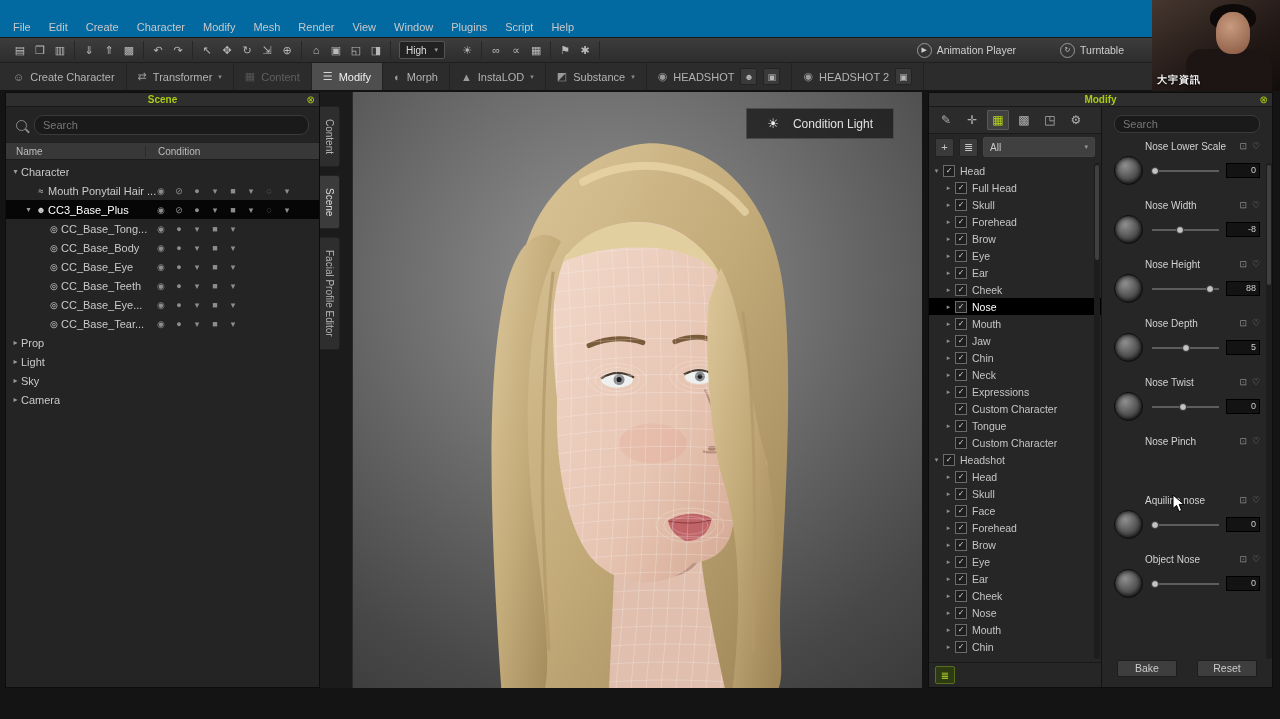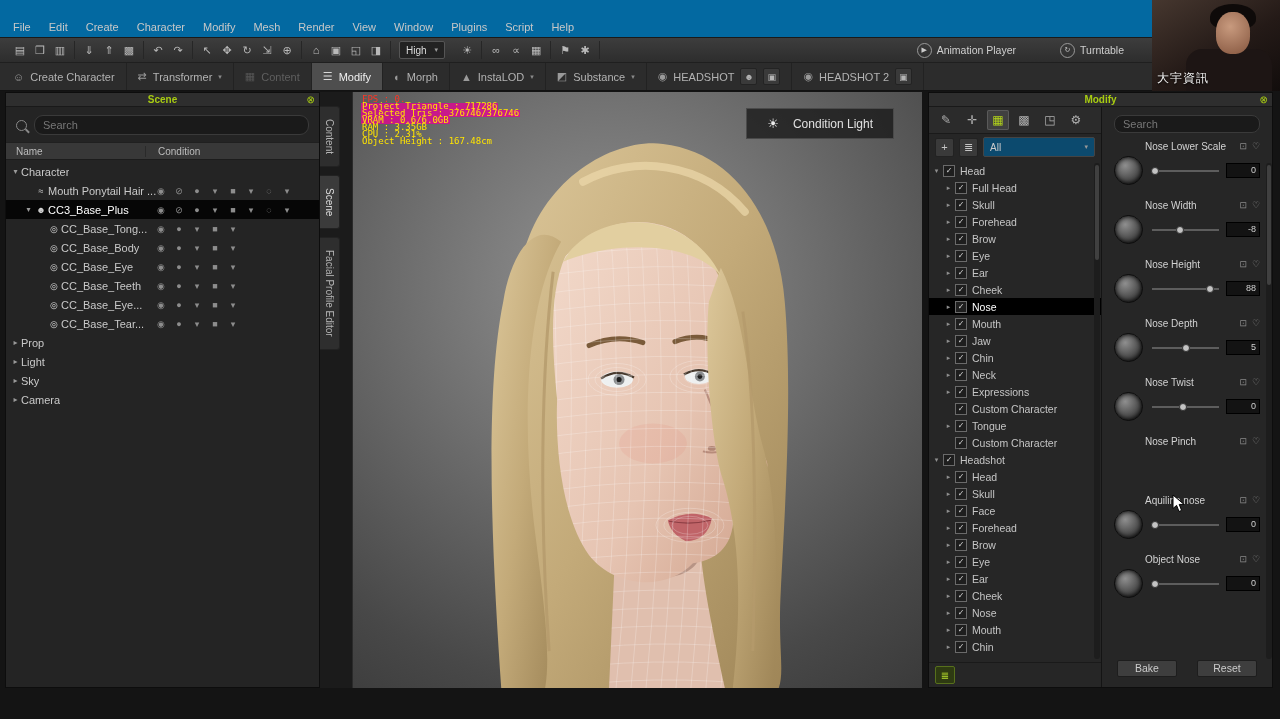--- a/index.html
+++ b/index.html
@@ -71,21 +71,21 @@
 
   
   .modify-panel{position:absolute;left:928px;top:1px;width:345px;height:596px;background:#262626;border:1px solid #0d0d0d;box-sizing:border-box;display:flex;flex-direction:column;}
   .modify-body{flex:1;display:flex;min-height:0;}
   .mp-left{width:173px;border-right:1px solid #141414;position:relative;display:flex;flex-direction:column;box-sizing:border-box;}
   .mp-tabs{height:26px;display:flex;align-items:center;gap:4px;padding:0 6px;background:#2b2b2b;border-bottom:1px solid #1a1a1a;flex:none;}
   .mp-tab{width:22px;height:20px;display:flex;align-items:center;justify-content:center;color:#b0b0b0;font-size:12px;border-radius:2px;cursor:pointer;}
   .mp-tab.active{background:#404040;color:#b3d41a;box-shadow:inset 0 0 0 1px #5a5a5a;}
   .mp-filter{height:26px;display:flex;align-items:center;gap:5px;padding:0 6px;flex:none;}
   .sqbtn{width:17px;height:17px;background:#3a3a3a;border:1px solid #222;color:#c5c5c5;font-size:11px;display:flex;align-items:center;justify-content:center;border-radius:2px;cursor:pointer;}
-  .allsel{flex:1;height:18px;background:#0c4a6e;border:1px solid #444;color:#ccc;font-size:10px;display:flex;align-items:center;justify-content:space-between;padding:0 6px;border-radius:2px;cursor:pointer;}
+  .allsel{flex:1;height:18px;background:#404040;border:1px solid #444;color:#ccc;font-size:10px;display:flex;align-items:center;justify-content:space-between;padding:0 6px;border-radius:2px;cursor:pointer;}
   .allsel .car{font-size:7px;color:#999;}
   .mp-tree{flex:1;overflow:hidden;padding-top:2px;}
   .mrow{height:17px;display:flex;align-items:center;font-size:10.5px;color:#c5c5c5;cursor:pointer;}
   .mrow.group{padding-left:3px;}
   .mrow.child{padding-left:15px;}
   .mrow .arrow{width:9px;font-size:7px;color:#8f8f8f;text-align:center;flex:none;}
   .cb{width:10px;height:10px;background:#1e1e1e;border:1px solid #6a6a6a;margin:0 5px 0 2px;flex:none;display:flex;align-items:center;justify-content:center;color:#d8d8d8;font-size:8px;line-height:1;}
   .mrow.selected{background:#000;color:#fff;}
   .mp-foot{height:24px;display:flex;align-items:center;padding:0 6px;border-top:1px solid #1a1a1a;flex:none;}
   .greenbtn{width:18px;height:16px;background:#2e3a12;border:1px solid #57701c;color:#b7e02e;font-size:10px;display:flex;align-items:center;justify-content:center;border-radius:2px;cursor:pointer;}
@@ -111,21 +111,21 @@
 
   
   .bottombar{position:absolute;left:0;top:690px;width:1280px;height:29px;background:#040404;display:flex;align-items:center;justify-content:flex-end;}
   .timestamp{margin-right:6px;background:#5d1a10;color:#f2f2f2;font-family:"DejaVu Sans Mono",monospace;font-size:12px;padding:2px 6px;}
   .webcam{position:absolute;right:0;top:0;width:128px;height:91px;overflow:hidden;z-index:30;
     background:linear-gradient(150deg,#46372f 0%,#241a17 55%,#120d0c);}
   .wc-body{position:absolute;left:34px;bottom:-10px;width:86px;height:52px;background:#1d1514;border-radius:16px 16px 0 0;}
   .wc-face{position:absolute;left:64px;top:12px;width:34px;height:42px;border-radius:46% 46% 42% 42%;
     background:radial-gradient(circle at 42% 35%,#c89a7e,#8f6048 85%);}
   .wc-hair{position:absolute;left:58px;top:4px;width:46px;height:26px;background:#0e0a09;border-radius:50% 50% 40% 40%;}
-  .wc-cap{position:absolute;left:5px;bottom:4px;color:#f5f5f5;font-size:12px;letter-spacing:1px;text-shadow:0 1px 2px #000;}
+  .wc-cap{position:absolute;left:5px;bottom:4px;color:#f5f5f5;font-size:10px;letter-spacing:1px;text-shadow:0 1px 2px #000;font-weight:bold;}
   .cursor{position:absolute;left:1172px;top:494px;z-index:40;}
 </style>
 </head>
 <body>
 
 <div class="app">
 
   <div class="menubar" id="menubar">
       <div class="menu-item">File</div>
       <div class="menu-item">Edit</div>
@@ -482,29 +482,20 @@
             <ellipse cx="337" cy="434" rx="26" ry="13"></ellipse>
             <ellipse cx="337" cy="434" rx="34" ry="17"></ellipse>
           </g>
         <path fill="url(#gHair)" d="M208 150 C172 212 168 332 182 442 C190 506 198 562 192 597 L148 597 C140 478 130 308 150 210 C158 160 182 128 208 150 Z"></path>
         <path fill="url(#gHair)" d="M368 176 C394 228 394 300 412 362 C426 426 426 520 420 597 L380 597 C392 488 382 424 368 382 C356 334 352 250 356 210 Z"></path>
         <path d="M210 170 C238 118 332 112 368 184 C340 150 262 148 210 170 Z" fill="#e2cfa0"></path>
         <path d="M200 180 C188 280 186 420 196 560" stroke="#b49a6c" stroke-width="3" fill="none" opacity=".8"></path>
         <path d="M390 220 C402 300 404 420 400 560" stroke="#b49a6c" stroke-width="3" fill="none" opacity=".8"></path>
         <path d="M230 90 C280 62 350 70 392 120" stroke="#ecd9ab" stroke-width="8" fill="none" opacity=".7" stroke-linecap="round"></path>
       </svg>
-      <div class="stats" id="stats">
-          <div class="stat red">FPS : 0.</div>
-          <div class="stat hl">Project Triangle : 717286</div>
-          <div class="stat hl">Selected Tris : 376746/376746</div>
-          <div class="stat hl">VRAM : 0.6/6.0GB</div>
-          <div class="stat plain">RAM : 3.35GB</div>
-          <div class="stat plain">CPU : 2.31%</div>
-          <div class="stat plain">Object Height : 167.48cm</div>
-        </div>
       <div class="auxlight">
         <span class="sunic">☀</span>
         <span>Condition Light</span>
       </div>
     </div>
 
     <section class="modify-panel">
       <div class="phead">
         <span class="ptitle">Modify</span>
         <span class="pclose">⊗</span>

